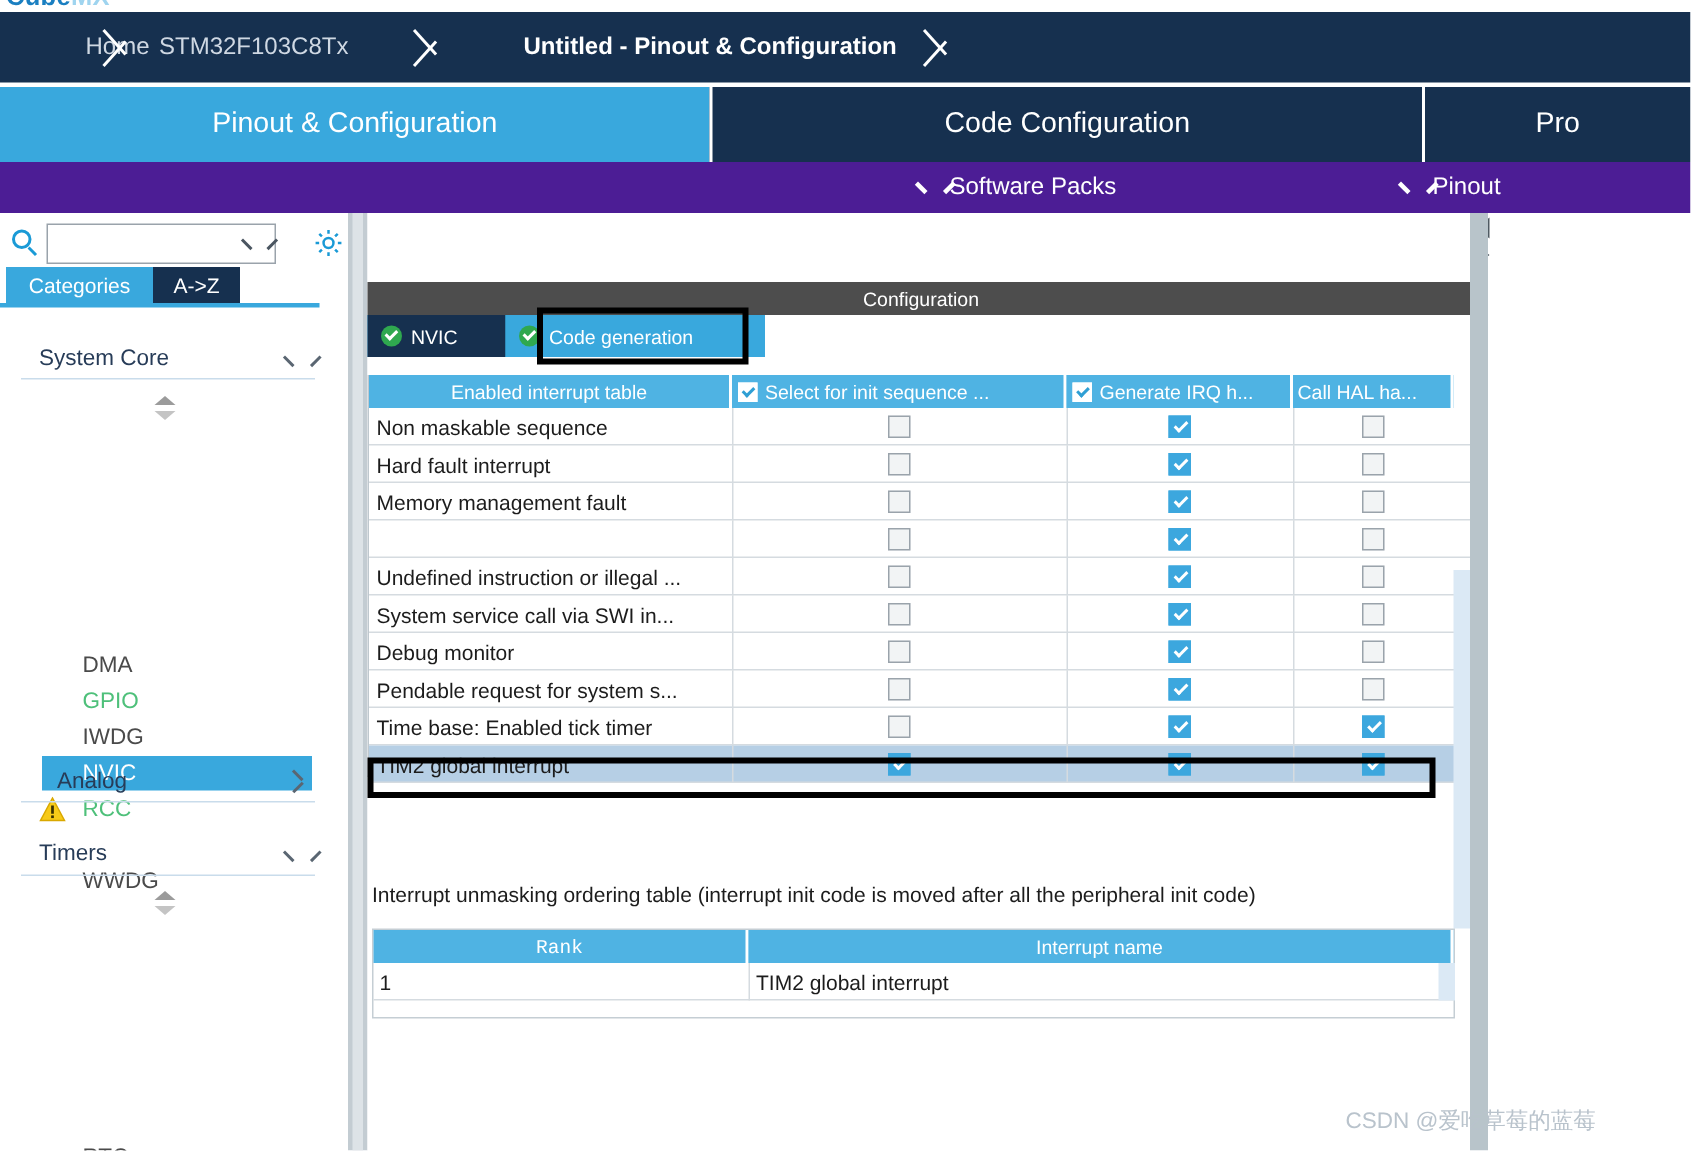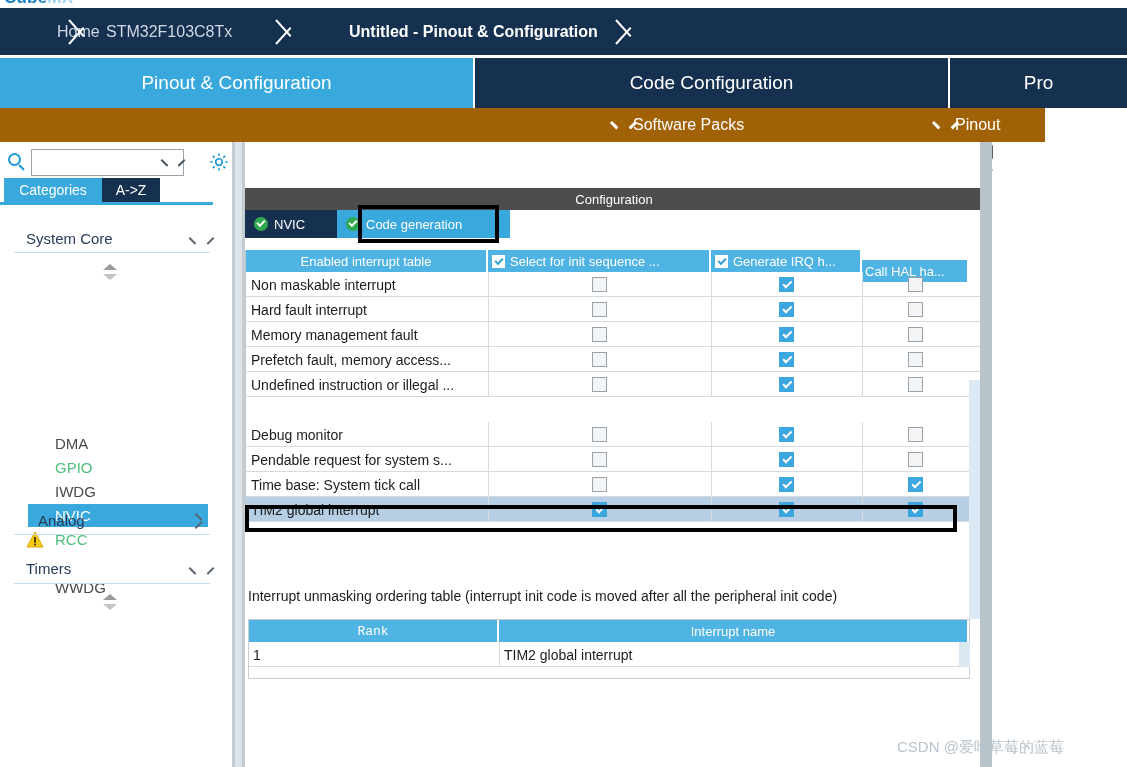--- a/index.html
+++ b/index.html
@@ -52,22 +52,22 @@
   .mtab {
     position: absolute; top: 0; height: 50px;
     display: flex; align-items: center; justify-content: center;
     font-size: 19px; color: #ffffff; white-space: nowrap;
   }
   .mtab.sel { background: #39a8dd; }
   .mtab.unsel { background: #16304f; border-left: 2px solid #ffffff; }
 
   
   .subbar {
-    position: absolute; left: 0; top: 108px; width: 1045px; height: 34px;
-    background: #a16207;
+    position: absolute; left: 0; top: 108px; width: 1127px; height: 34px;
+    background: #4c1d95;
   }
   .submenu {
     position: absolute; top: 0; height: 34px;
     display: flex; align-items: center; gap: 7px;
     color: #ffffff; font-size: 16px; white-space: nowrap;
   }
   .caret-dn {
     width: 0; height: 0; position: relative; display: inline-block;
     width: 14px; height: 9px;
   }
@@ -488,26 +488,26 @@
         <span>Enabled interrupt table</span>
       </div>
       <div class="ith" style="left:242px; width:223px;">
         <span class="cbw"></span>
         <span>Select for init sequence ...</span>
       </div>
       <div class="ith" style="left:465px; width:151px;">
         <span class="cbw"></span>
         <span>Generate IRQ h...</span>
       </div>
-      <div class="ith" style="left:616px; width:107px; padding-left:3px;margin-top:10px;">
+      <div class="ith" style="left:616px; width:107px; padding-left:3px;">
         <span>Call HAL ha...</span>
       </div>
 
       <div class="irow" style="top:22px;">
-        <span class="name">Non maskable interrupt</span>
+        <span class="name">Non maskable sequence</span>
         <span class="vline" style="left:242px;"></span>
           <span class="vline" style="left:465px;"></span>
           <span class="vline" style="left:616px;"></span>
         <span class="cb" style="left:346px;"></span>
         <span class="cb on" style="left:533px;"></span>
         <span class="cb" style="left:662px;"></span>
       </div>
       <div class="irow" style="top:47px;">
         <span class="name">Hard fault interrupt</span>
         <span class="vline" style="left:242px;"></span>
@@ -520,57 +520,65 @@
       <div class="irow" style="top:72px;">
         <span class="name">Memory management fault</span>
         <span class="vline" style="left:242px;"></span>
           <span class="vline" style="left:465px;"></span>
           <span class="vline" style="left:616px;"></span>
         <span class="cb" style="left:346px;"></span>
         <span class="cb on" style="left:533px;"></span>
         <span class="cb" style="left:662px;"></span>
       </div>
       <div class="irow" style="top:97px;">
-        <span class="name">Prefetch fault, memory access...</span>
         <span class="vline" style="left:242px;"></span>
           <span class="vline" style="left:465px;"></span>
           <span class="vline" style="left:616px;"></span>
         <span class="cb" style="left:346px;"></span>
         <span class="cb on" style="left:533px;"></span>
         <span class="cb" style="left:662px;"></span>
       </div>
       <div class="irow" style="top:122px;">
         <span class="name">Undefined instruction or illegal ...</span>
         <span class="vline" style="left:242px;"></span>
           <span class="vline" style="left:465px;"></span>
           <span class="vline" style="left:616px;"></span>
         <span class="cb" style="left:346px;"></span>
         <span class="cb on" style="left:533px;"></span>
         <span class="cb" style="left:662px;"></span>
       </div>
+      <div class="irow" style="top:147px;">
+        <span class="name">System service call via SWI in...</span>
+        <span class="vline" style="left:242px;"></span>
+          <span class="vline" style="left:465px;"></span>
+          <span class="vline" style="left:616px;"></span>
+        <span class="cb" style="left:346px;"></span>
+        <span class="cb on" style="left:533px;"></span>
+        <span class="cb" style="left:662px;"></span>
+      </div>
       <div class="irow" style="top:172px;">
         <span class="name">Debug monitor</span>
         <span class="vline" style="left:242px;"></span>
           <span class="vline" style="left:465px;"></span>
           <span class="vline" style="left:616px;"></span>
         <span class="cb" style="left:346px;"></span>
         <span class="cb on" style="left:533px;"></span>
         <span class="cb" style="left:662px;"></span>
       </div>
       <div class="irow" style="top:197px;">
         <span class="name">Pendable request for system s...</span>
         <span class="vline" style="left:242px;"></span>
           <span class="vline" style="left:465px;"></span>
           <span class="vline" style="left:616px;"></span>
         <span class="cb" style="left:346px;"></span>
         <span class="cb on" style="left:533px;"></span>
         <span class="cb" style="left:662px;"></span>
       </div>
       <div class="irow" style="top:222px;">
-        <span class="name">Time base: System tick call</span>
+        <span class="name">Time base: Enabled tick timer</span>
         <span class="vline" style="left:242px;"></span>
           <span class="vline" style="left:465px;"></span>
           <span class="vline" style="left:616px;"></span>
         <span class="cb" style="left:346px;"></span>
         <span class="cb on" style="left:533px;"></span>
         <span class="cb on" style="left:662px;"></span>
       </div>
       <div class="irow sel" style="top:247px;">
         <span class="name">TIM2 global interrupt</span>
         <span class="vline" style="left:242px;"></span>

